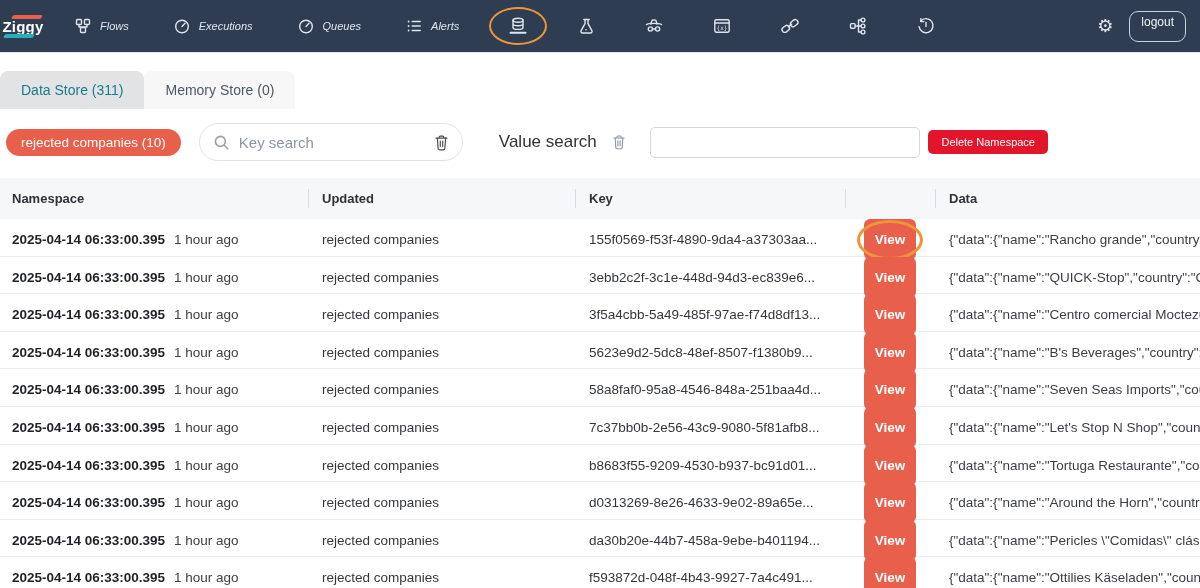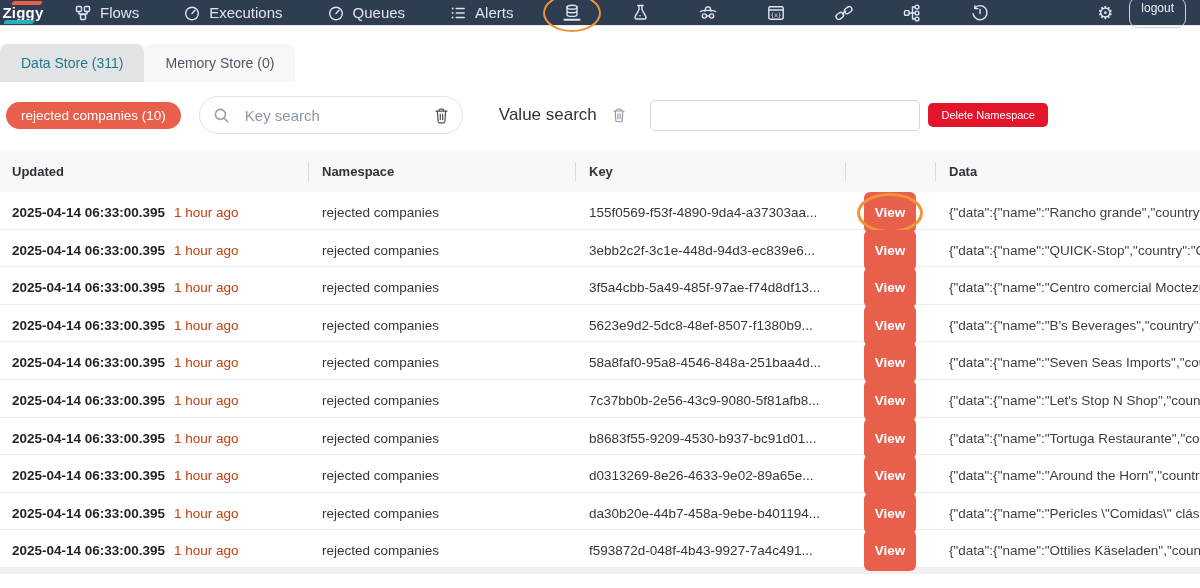--- a/index.html
+++ b/index.html
@@ -1,27 +1,27 @@
 <!DOCTYPE html>
 <html><head>
 <meta charset="utf-8">
 <style>
   * { margin:0; padding:0; box-sizing:border-box; }
   html,body { width:1200px; height:588px; overflow:hidden; background:#fff;
     font-family:"Liberation Sans","DejaVu Sans",sans-serif; }
 
   
-  .topnav { height:25px; background:#2e3d52; display:flex; align-items:center; padding:0 14px 0 0; }
+  .topnav { height:52px; background:#2e3d52; display:flex; align-items:center; padding:0 14px 0 0; }
   .brand { width:58px; display:flex; flex-direction:column; align-items:center; margin-left:-6px; cursor:pointer; }
   .brand .bar { width:30px; height:4px; border-radius:2px; }
   .brand .bar.top { background:#e8604c; transform:skewX(-25deg) translateX(4px); }
   .brand .bar.bot { background:#27b0bc; transform:skewX(-25deg) translateX(-4px); }
   .brand .brand-text { color:#fff; font-weight:bold; font-size:15px; letter-spacing:.2px; line-height:15px; }
   .nav-items { display:flex; align-items:center; margin-left:22px; gap:44px; }
-  .nav-item { display:flex; align-items:center; gap:8px; color:#dfe5ee; font-size:15px; cursor:pointer; }
+  .nav-item { display:flex; align-items:center; gap:8px; color:#dfe5ee; font-size:11px; cursor:pointer;font-style:italic; }
   .icon-btns { display:flex; align-items:center; margin-left:46px; gap:42px; }
   .icon-btn { position:relative; width:26px; height:26px; display:flex; align-items:center; justify-content:center; cursor:pointer; background:none; border:none; }
   .nav-right { margin-left:auto; display:flex; align-items:center; gap:16px; }
   .gear { color:#dfe5ee; font-size:18px; line-height:18px; cursor:pointer; }
   .logout-btn { background:transparent; border:1.5px solid #c9d1dc; border-radius:9px; color:#eef2f7;
     font-size:12px; padding:3px 11px 12px; cursor:pointer; font-family:inherit; }
 
   .annotation-ellipse { position:absolute; border:3px solid #ef9438; border-radius:50%; pointer-events:none; display:none; }
   .icon-btn .annotation-ellipse { display:block; width:58px; height:38px; left:50%; top:50%; transform:translate(-50%,-50%); border-width:2.5px; }
   .row-annotation.show { display:block; width:66px; height:40px; left:50%; top:50%; transform:translate(-50%,-50%); }
@@ -36,21 +36,21 @@
   .tab { height:38px; display:flex; align-items:center; padding:0 21px; font-size:14px; cursor:pointer;
     border-radius:8px 8px 0 0; }
   .tab.active { background:#e2e3e5; color:#1d7a8c; font-weight:500; }
   .tab.inactive { background:#f7f7f8; color:#4e5866; }
 
   
   .filter-row { display:flex; align-items:center; margin-top:13px; padding:0 6px; height:40px; }
   .ns-pill { background:#e8604c; color:#fff; border:none; font-family:inherit; font-size:13.5px;
     padding:6px 15px; border-radius:16px; cursor:pointer; }
   .key-search { margin-left:18px; width:264px; height:38px; border:1px solid #e3e3e6; border-radius:19px;
-    display:flex; align-items:center; padding:0 13px; gap:15px; background:#fff; }
+    display:flex; align-items:center; padding:0 13px; gap:9px; background:#fff; }
   .key-search input { border:none; outline:none; flex:1; font-size:15px; font-family:inherit; color:#333; min-width:0; }
   .key-search input::placeholder { color:#8d96a4; }
   .vs-label { margin-left:36px; font-size:17px; color:#2f3338; }
   .vs-trash { margin-left:15px; cursor:pointer; display:flex; }
   .vs-input { margin-left:24px; width:270px; height:31px; border:1px solid #d6d6da; border-radius:5px;
     font-size:14px; font-family:inherit; padding:0 10px; color:#333; outline:none; }
   .delete-ns { margin-left:auto; margin-right:146px; background:#e2152b; color:#fff; border:none;
     font-family:inherit; font-size:11px; padding:6px 13px; border-radius:5px; cursor:pointer; }
 
   
@@ -58,21 +58,21 @@
   .thead { display:grid; grid-template-columns:308px 267px 270px 90px minmax(0,1fr);
     background:#f6f7f8; height:41px; align-items:center; font-size:13px; font-weight:bold; color:#2f3338; }
   .thead .hcell { position:relative; padding-left:14px; height:100%; display:flex; align-items:center; }
   .thead .hcell:first-child { padding-left:12px; }
   .thead .hcell + .hcell::before { content:""; position:absolute; left:0; top:11px; width:1px; height:19px; background:#d9dbde; }
   .trow { display:grid; grid-template-columns:308px 267px 270px 90px minmax(0,1fr);
     height:37.6px; align-items:center; border-bottom:1px solid #ededee; background:#fff; font-size:13.5px; color:#33373c; }
   .cell { padding-left:14px; white-space:nowrap; overflow:hidden; }
   .c-updated { padding-left:12px; }
   .ts { font-weight:bold; color:#1e2126; }
-  .rel { color:#c2410c; margin-left:5px;margin-top:44px; }
+  .rel { color:#404040; margin-left:5px;margin-top:44px; }
   .c-view { padding-left:0; display:flex; justify-content:center; overflow:visible; }
   .view-wrap { position:relative; display:inline-flex; }
   .view-btn { background:#e8604c; color:#fff; border:none; font-family:inherit; font-size:13.5px; font-weight:bold;
     padding:13px 11px; border-radius:6px; cursor:pointer; }
   .c-data { color:#3a3e44; }
   .bottom-strip { height:6px; background:#eef0f2; }
 </style>
 </head>
 <body>
 
@@ -210,22 +210,22 @@
       <path d="M6.3 7.2v5.4 M8.7 7.2v5.4"></path>
     </svg>
   </span>
   <input class="vs-input" type="text" value="" style="">
 
   <button class="delete-ns">Delete Namespace</button>
 </div>
 
 <div class="table">
   <div class="thead">
+    <div class="hcell">Namespace</div>
     <div class="hcell">Updated</div>
-    <div class="hcell">Namespace</div>
     <div class="hcell">Key</div>
     <div class="hcell"></div>
     <div class="hcell">Data</div>
   </div>
   <div>
       <div class="trow">
     <div class="cell c-updated">
       <span class="ts">2025-04-14 06:33:00.395</span>
       <span class="rel">1 hour ago</span>
     </div>

